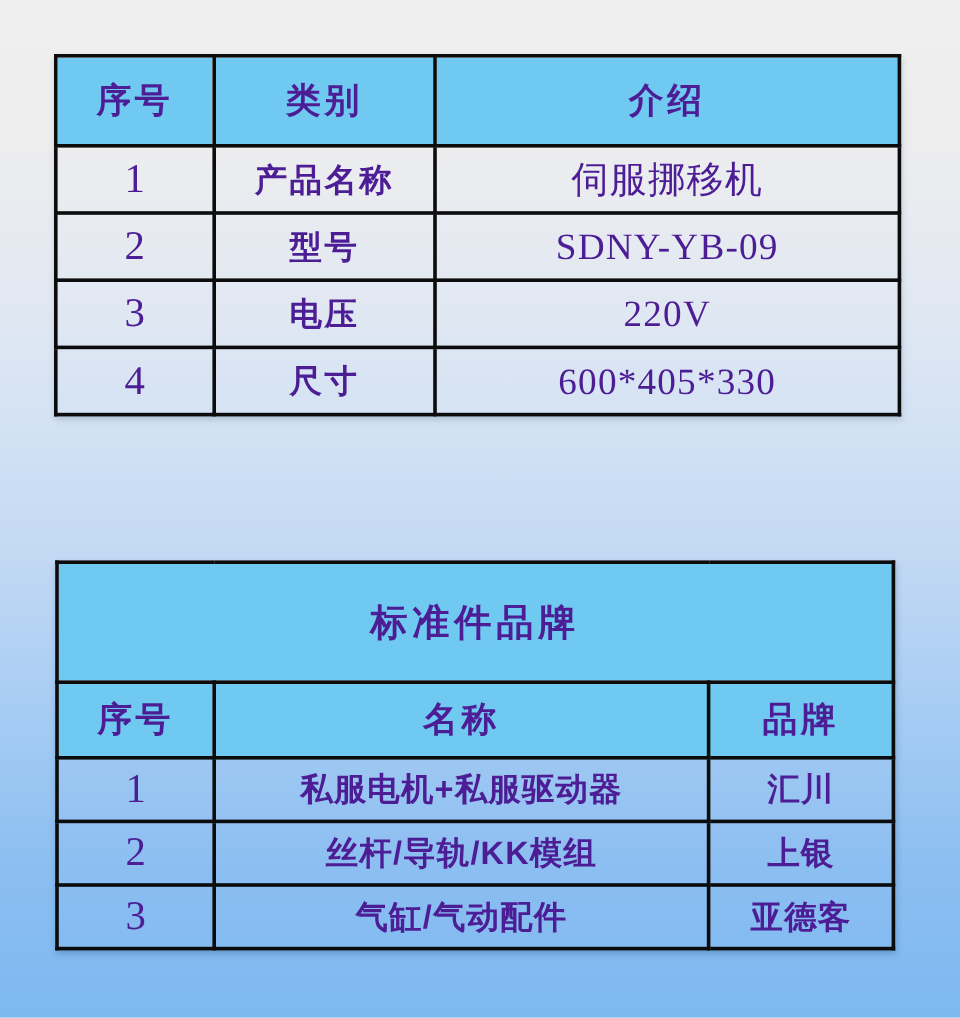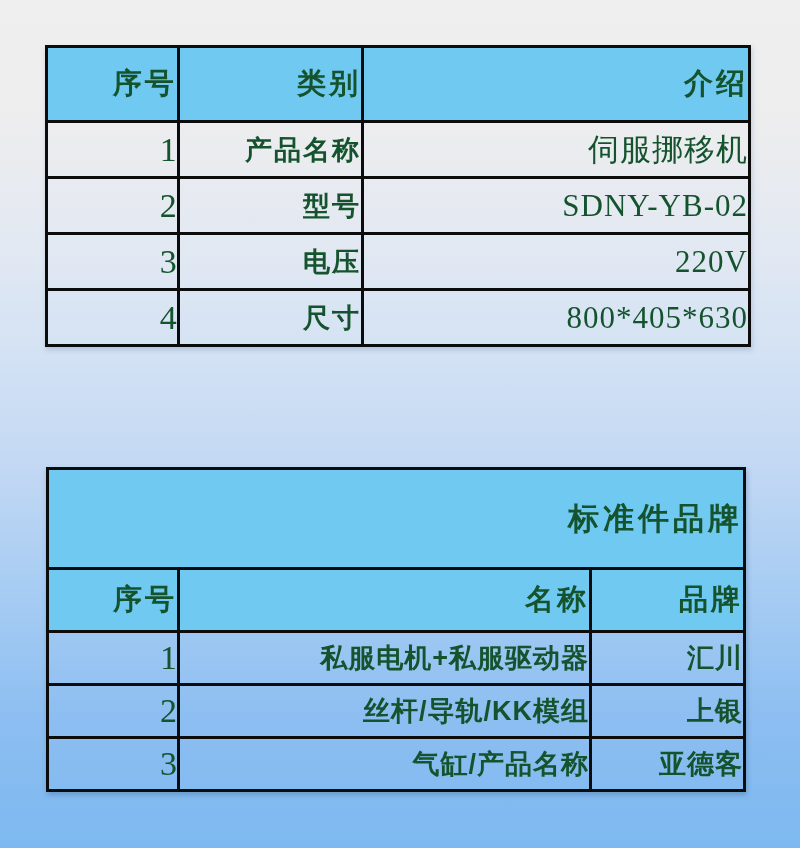--- a/index.html
+++ b/index.html
@@ -22,23 +22,23 @@
       #8cbef1 85%,
       #7db9f0 100%);
   }
 
   table {
     border-collapse: collapse;
     table-layout: fixed;
   }
   td, th {
     border: 3px solid #0c0c0c;
-    text-align: right;
+    text-align: center;
     vertical-align: middle;
-    color: #14532d;
+    color: #4c1d95;
     padding: 0;
     overflow: hidden;
   }
 
   
   .spec-table {
     position: absolute;
     left: 45px;
     top: 45px;
     width: 706px;
@@ -128,31 +128,31 @@
   </thead>
   <tbody>
     <tr>
       <td class="cell-index">1</td>
       <td class="cell-cat">产品名称</td>
       <td class="cell-detail">伺服挪移机</td>
     </tr>
     <tr>
       <td class="cell-index">2</td>
       <td class="cell-cat">型号</td>
-      <td class="cell-detail">SDNY-YB-02</td>
+      <td class="cell-detail">SDNY-YB-09</td>
     </tr>
     <tr>
       <td class="cell-index">3</td>
       <td class="cell-cat">电压</td>
       <td class="cell-detail">220V</td>
     </tr>
     <tr>
       <td class="cell-index">4</td>
       <td class="cell-cat">尺寸</td>
-      <td class="cell-detail">800*405*630</td>
+      <td class="cell-detail">600*405*330</td>
     </tr>
   </tbody>
 </table>
 
 <table class="brand-table">
   <colgroup>
     <col class="b-col-index">
       <col class="b-col-name">
       <col class="b-col-brand">
   </colgroup>
@@ -172,17 +172,17 @@
       <td class="cell-name">私服电机+私服驱动器</td>
       <td class="cell-brand">汇川</td>
     </tr>
     <tr>
       <td class="cell-index">2</td>
       <td class="cell-name">丝杆/导轨/KK模组</td>
       <td class="cell-brand">上银</td>
     </tr>
     <tr>
       <td class="cell-index">3</td>
-      <td class="cell-name">气缸/产品名称</td>
+      <td class="cell-name">气缸/气动配件</td>
       <td class="cell-brand">亚德客</td>
     </tr>
   </tbody>
 </table>
 
 </body></html>

